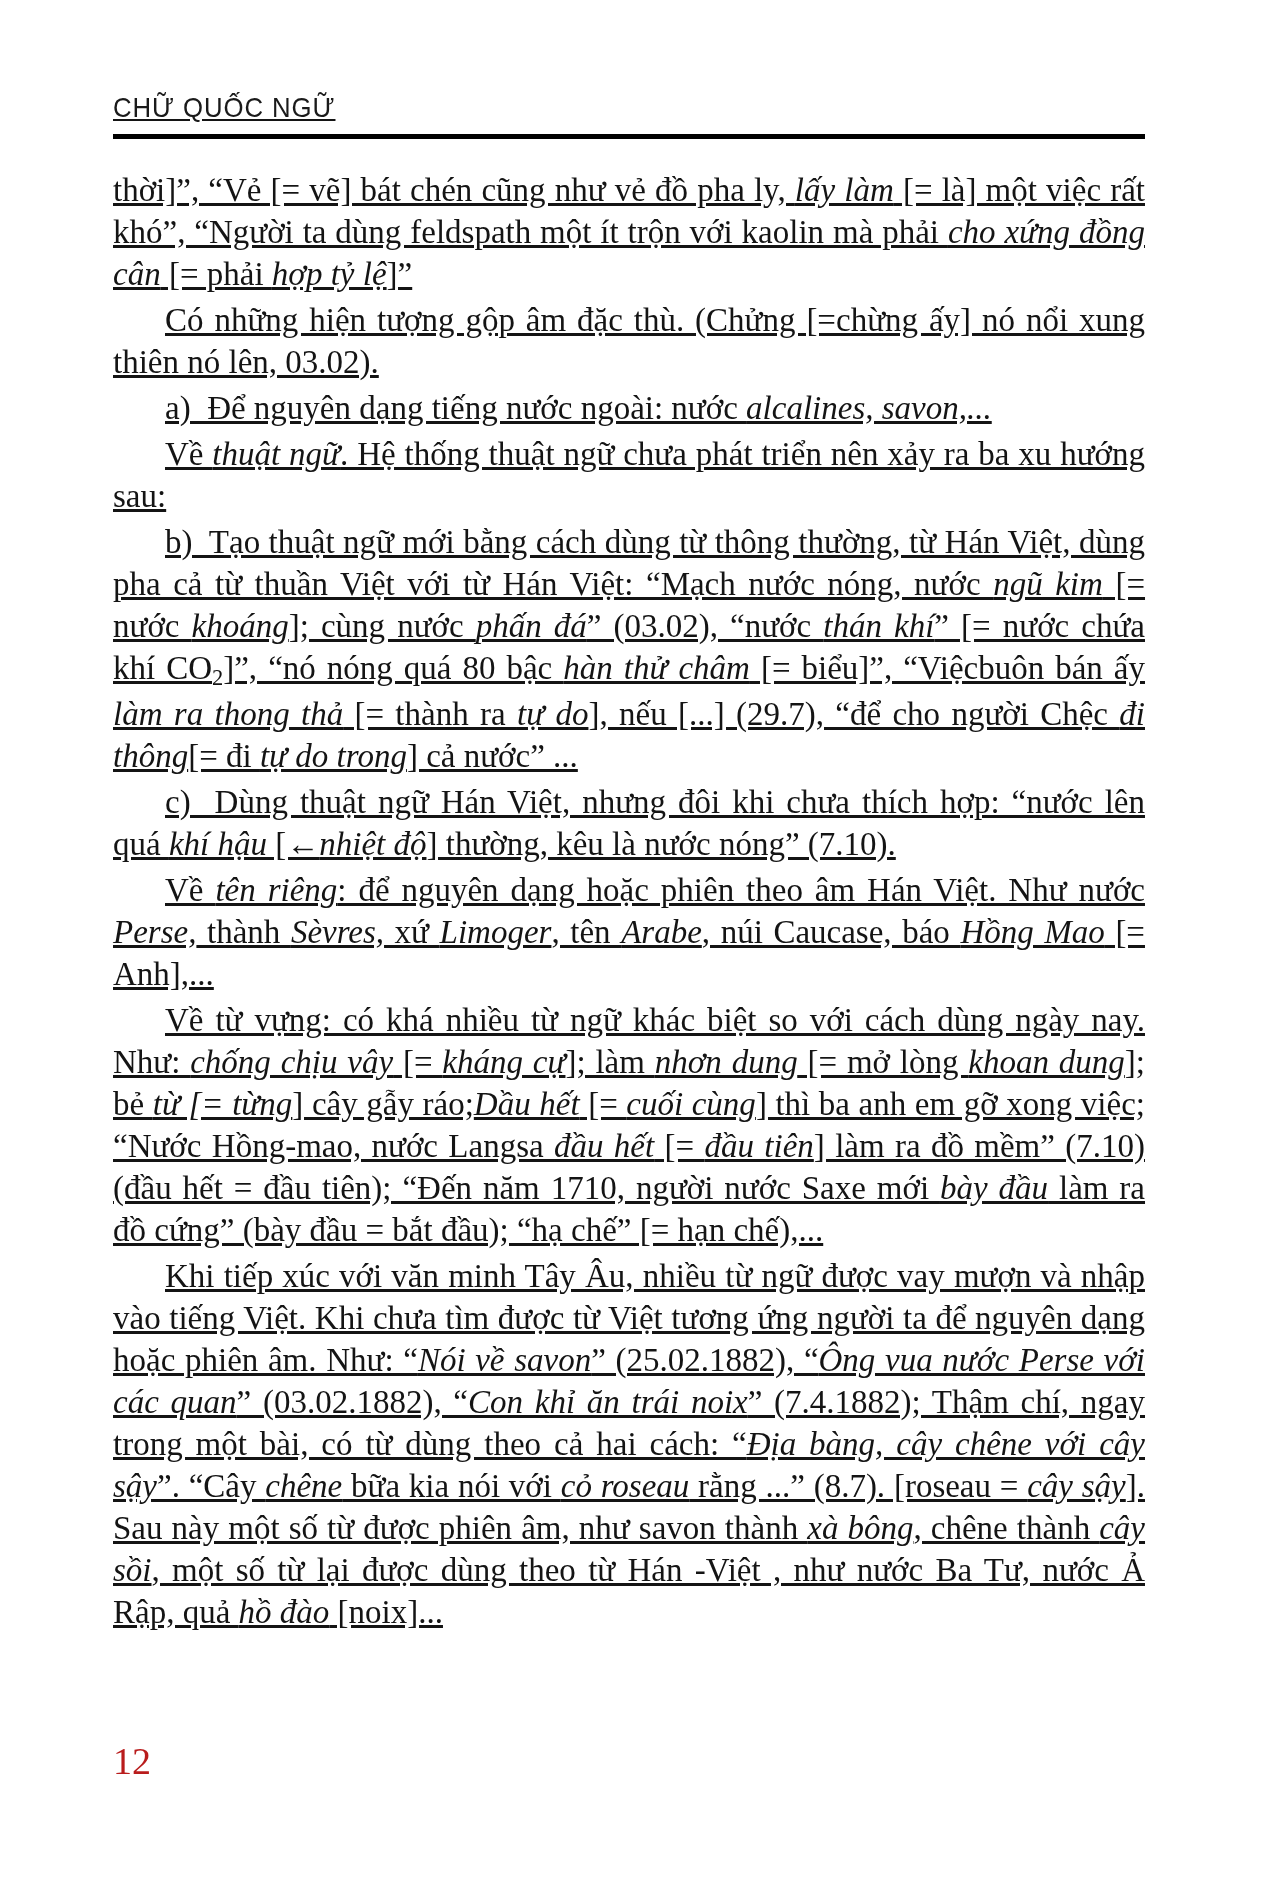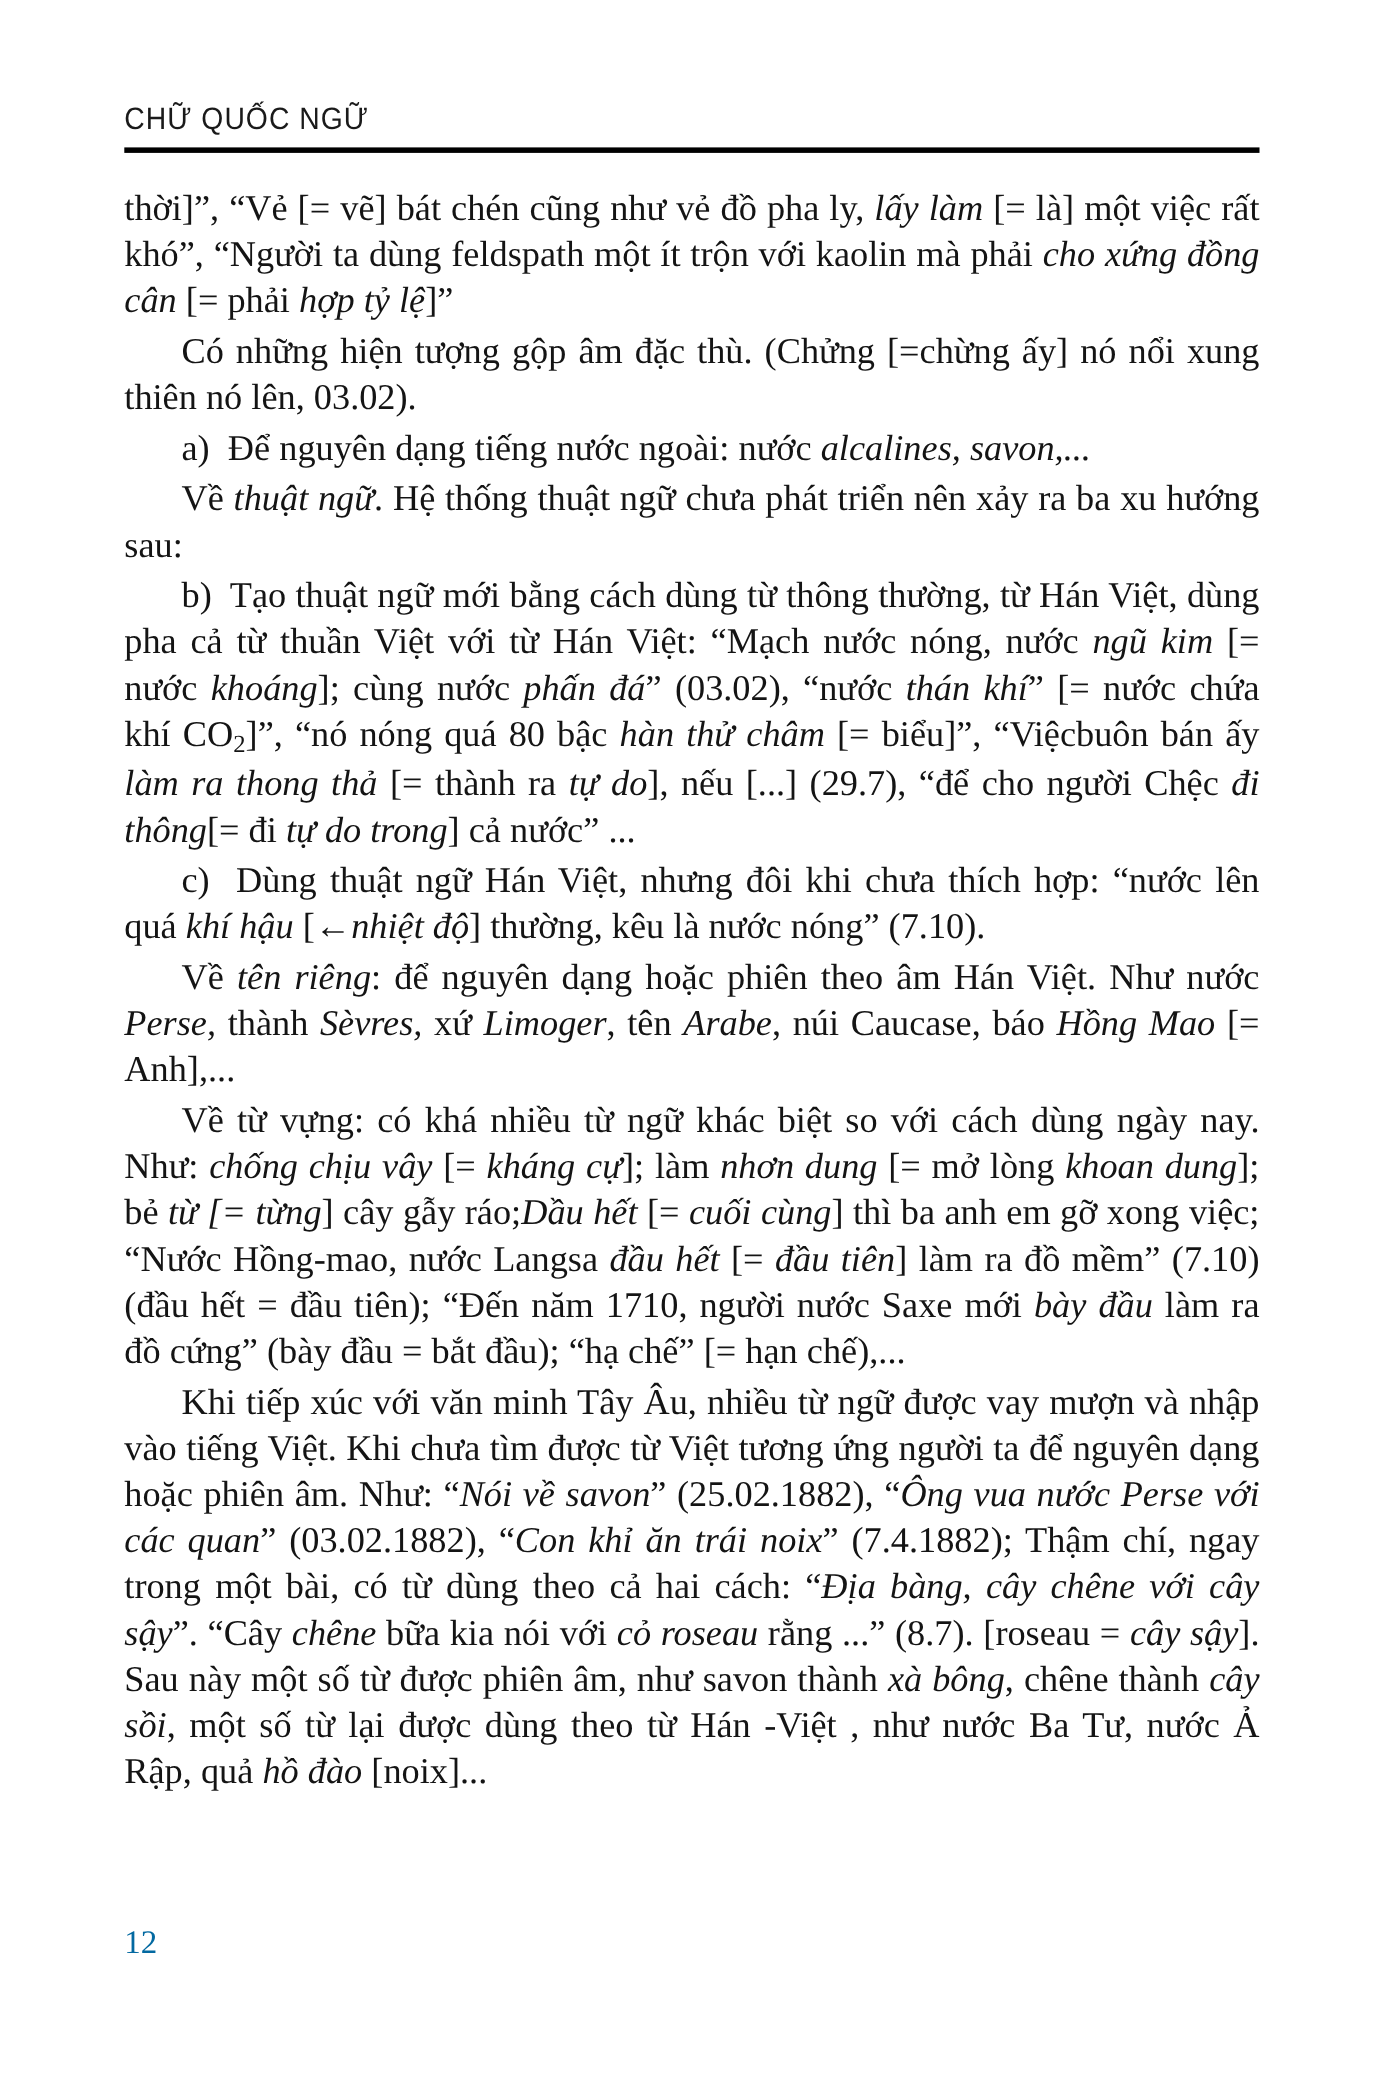--- a/index.html
+++ b/index.html
@@ -9,20 +9,21 @@
   }
   .page {
     position: relative;
     width: 1262px;
     min-height: 1889px;
     box-sizing: border-box;
     background: #ffffff;
     color: #141414;
     padding: 92px 117px 0 113px;
     font-family: "Liberation Serif", serif;
+    text-decoration: underline;
   }
   .page-header-title {
     font-family: "Liberation Sans", sans-serif;
     font-size: 28px;
     font-weight: 400;
     letter-spacing: 1px;
     color: #1a1a1a;
     transform: scaleX(0.92);
     transform-origin: left center;
     white-space: nowrap;
@@ -52,22 +53,22 @@
   .sub {
     font-size: 68%;
     vertical-align: baseline;
     position: relative;
     top: 0.28em;
   }
   .page-number {
     position: absolute;
     left: 113px;
     bottom: 106px;
-    font-size: 30px;
-    color: #0369a1;
+    font-size: 38px;
+    color: #b91c1c;
   }
 </style>
 </head>
 <body>
 
 <div class="page">
   <header>
     <div class="page-header-title">CHỮ QUỐC NGỮ</div>
     <hr class="header-rule">
   </header>

